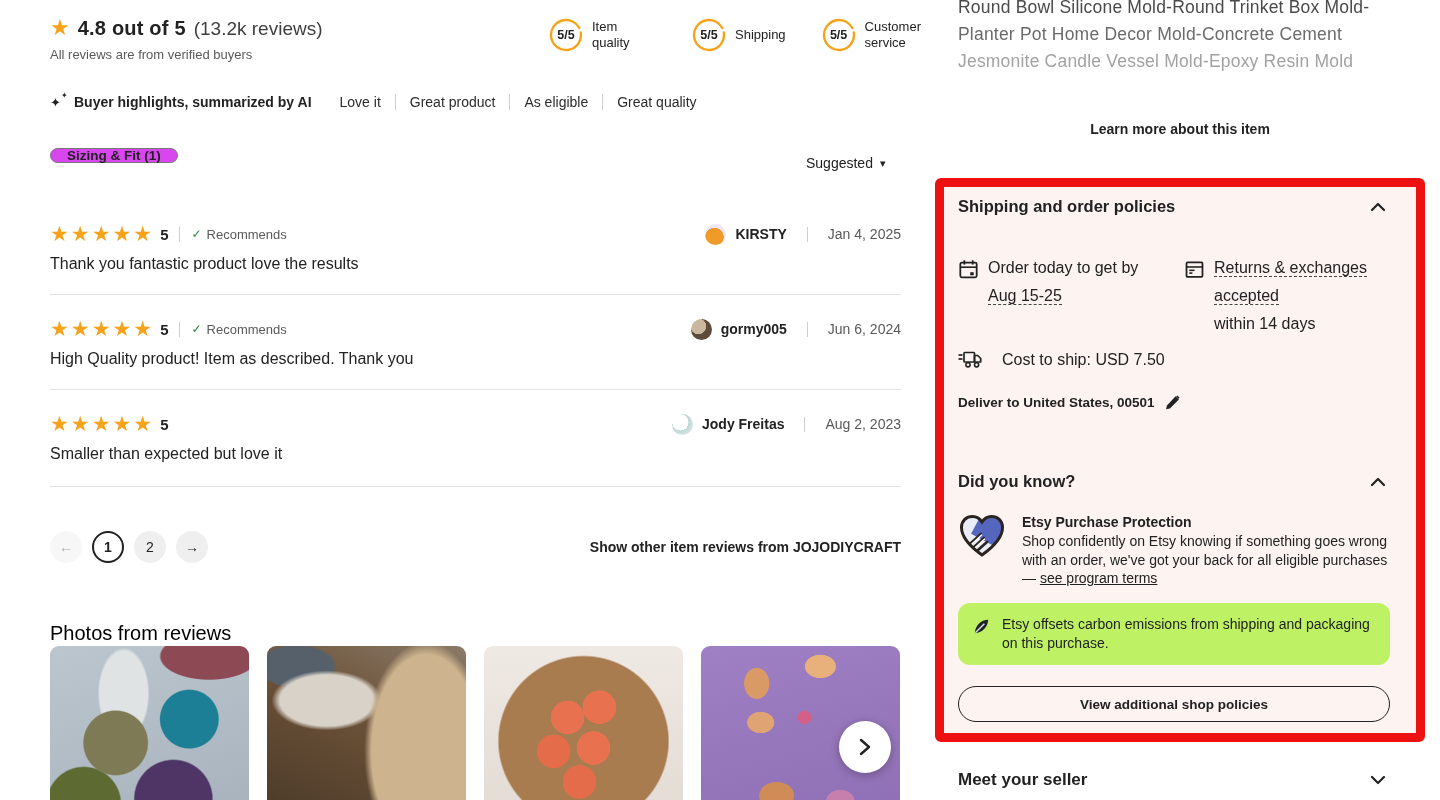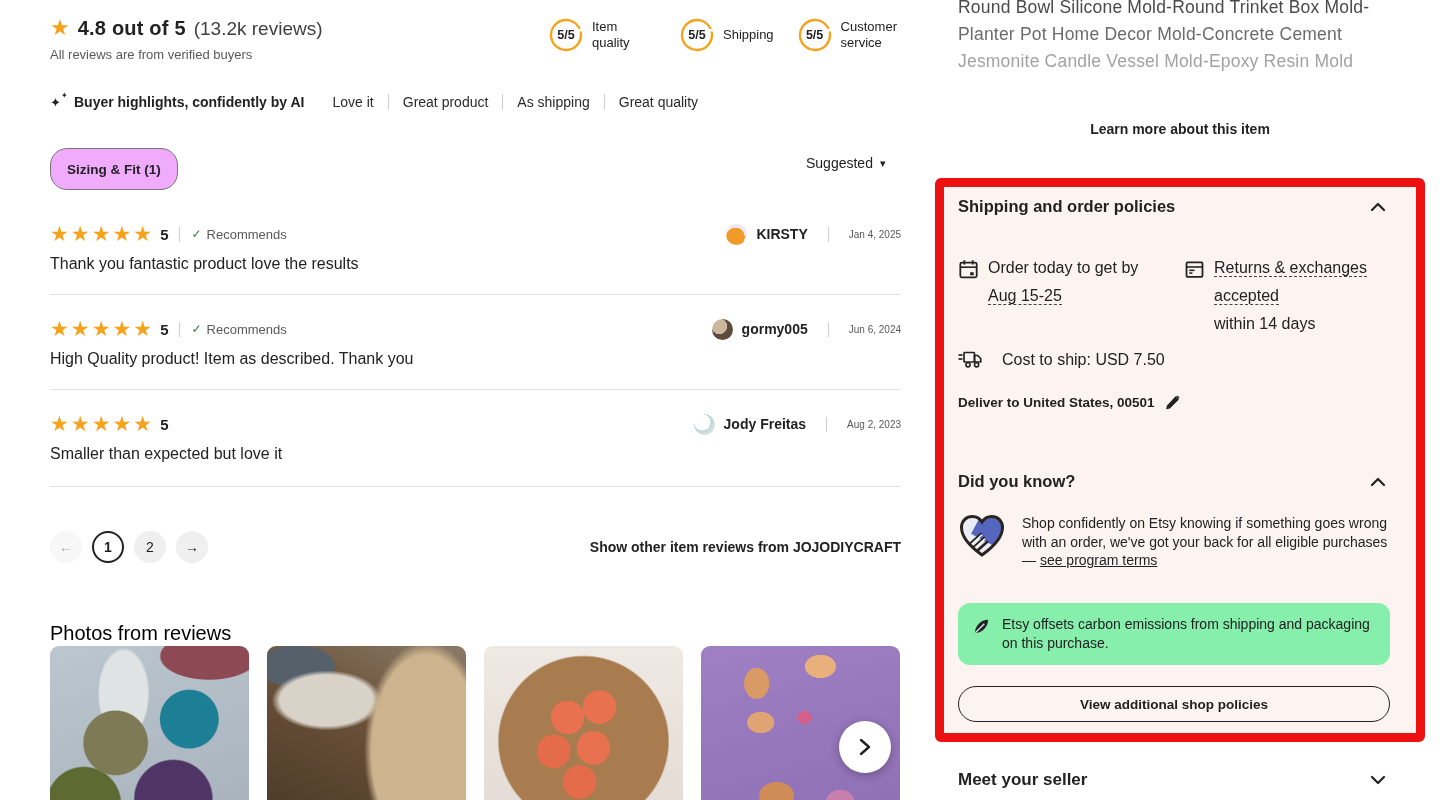--- a/index.html
+++ b/index.html
@@ -9,65 +9,65 @@
     background:#fff; font-family:"Liberation Sans", sans-serif; color:#222;
   }
   
   .rating-header { position:absolute; left:50px; top:16px; }
   .rating-line { display:flex; align-items:baseline; gap:8px; }
   .big-star { color:#f6a21a; font-size:22px; line-height:24px; }
   .rating-score { font-size:20px; font-weight:bold; letter-spacing:.2px; }
   .rating-count { font-size:19px; color:#3f3f3f; }
   .verified-note { font-size:13px; color:#595959; margin-top:7px; }
 
-  .badges { position:absolute; left:549px; top:18px; display:flex; gap:24px; }
+  .badges { position:absolute; left:549px; top:18px; display:flex; gap:36px; }
   .badge { display:flex; align-items:center; gap:9px; }
   .badge-ring { position:relative; width:34px; height:34px; }
   .badge-ring svg { position:absolute; left:0; top:0; }
   .badge-score { position:absolute; left:0; top:0; width:34px; height:34px;
     display:flex; align-items:center; justify-content:center;
     font-size:12.5px; font-weight:bold; }
   .badge-label { font-size:13px; line-height:16px; max-width:64px; }
 
   
   .highlights { position:absolute; left:50px; top:93px; display:flex; align-items:center; }
   .sparkle-wrap { position:relative; width:20px; height:18px; margin-right:4px; }
   .sparkle-big { position:absolute; left:0; top:2px; font-size:13px; }
   .sparkle-small { position:absolute; left:11px; top:-2px; font-size:8px; }
   .highlights-title { font-size:14px; font-weight:bold; margin-right:28px; }
   .tag { font-size:14px; color:#2b2b2b; }
   .vline { width:1px; height:16px; background:#cfcfcf; margin:0 14px; }
   .sep-thin { width:1px; height:15px; background:#cfcfcf; margin:0 11px; }
 
   
-  .filter-chip { position:absolute; left:50px; top:148px; height:42px;
+  .filter-chip { position:absolute; left:50px; top:148px; height:15px;
     border:1px solid #777; border-radius:17px; padding:0 16px;
     display:flex; align-items:center; font-size:13.5px; font-weight:bold;
-    background:#f0abfc; cursor:pointer; }
+    background:#d946ef; cursor:pointer; }
   .sort-control { position:absolute; left:806px; top:155px; display:flex;
     align-items:center; gap:7px; font-size:14px; cursor:pointer; }
   .sort-caret { font-size:11px; }
 
   
   .review-row { position:absolute; left:50px; width:851px; border-bottom:1px solid #e1e3df; }
   #review-0 { top:222px; height:73px; }
   #review-1 { top:317px; height:73px; }
   #review-2 { top:412px; height:75px; }
   .r-top { display:flex; align-items:center; }
   .stars { color:#f6a21a; font-size:21px; letter-spacing:2px; line-height:24px; }
   .r-score { font-size:15px; font-weight:bold; margin-left:6px; }
   .r-check { color:#2e8540; font-size:12px; margin-right:5px; }
   .r-recommends { font-size:13px; color:#595959; }
   .r-user-cluster { margin-left:auto; display:flex; align-items:center; gap:9px; }
   .avatar { width:21px; height:21px; border-radius:50%; }
   .avatar-1 { background: radial-gradient(circle at 45% 62%, #f09a28 52%, #efe6f7 54%); }
   .avatar-2 { background: radial-gradient(circle at 35% 35%, #cbb79e 40%, #5d4c3b 41%); }
   .avatar-3 { background: radial-gradient(circle at 40% 40%, #ffffff 45%, #bcd6d4 46%, #d7e3e2 71%); }
   .r-user { font-size:14px; font-weight:bold; }
-  .r-date { font-size:10px; color:#595959; }
+  .r-date { font-size:14px; color:#595959; }
   .r-text { margin-top:9px; font-size:16px; color:#222; }
 
   
   .pagination { position:absolute; left:50px; top:531px; display:flex; gap:10px; }
   .page-btn { width:32px; height:32px; border-radius:50%; display:flex;
     align-items:center; justify-content:center; font-size:14px; cursor:pointer; }
   .page-prev { background:#f7f7f7; color:#a8a8a8; }
   .page-current { background:#fff; border:2px solid #222; font-weight:bold; }
   .page-num { background:#efefef; color:#222; }
   .page-next { background:#efefef; color:#222; }
@@ -139,21 +139,21 @@
   .deliver-text { font-size:13.5px; font-weight:bold; }
   .edit-pencil { cursor:pointer; display:flex; }
 
   .protection { position:absolute; top:327px; left:14px; display:flex; gap:16px; }
   .protection-text { width:372px; }
   .protection-title { font-size:14px; font-weight:bold; margin-bottom:2px; }
   .protection-body { font-size:14px; line-height:18.5px; color:#222; }
   .program-link { text-decoration:underline; cursor:pointer; }
 
   .carbon-box { position:absolute; top:416px; left:14px; width:432px;
-    background:#86efac; border-radius:12px; padding:12px 14px; display:flex; gap:11px; }
+    background:#bef264; border-radius:12px; padding:12px 14px; display:flex; gap:11px; }
   .carbon-text { font-size:14px; line-height:19px; }
   .policies-btn { position:absolute; top:499px; left:14px; width:432px; height:36px;
     border:1.2px solid #222; border-radius:18px; background:transparent;
     display:flex; align-items:center; justify-content:center;
     font-size:13.5px; font-weight:bold; cursor:pointer; }
 
   .meet-seller { position:absolute; left:958px; top:770px; width:428px;
     display:flex; align-items:center; justify-content:space-between; cursor:pointer; }
   .meet-seller-title { font-size:17px; font-weight:bold; }
 </style>
@@ -199,26 +199,26 @@
       </span>
       <span class="badge-label">Customer service</span>
     </div>
   </div>
 
   <div class="highlights">
     <span class="sparkle-wrap">
       <span class="sparkle-big">✦</span>
       <span class="sparkle-small">✦</span>
     </span>
-    <span class="highlights-title">Buyer highlights, confidently by AI</span>
+    <span class="highlights-title">Buyer highlights, summarized by AI</span>
     <span class="tag">Love it</span>
     <span class="vline"></span>
     <span class="tag">Great product</span>
     <span class="vline"></span>
-    <span class="tag">As shipping</span>
+    <span class="tag">As eligible</span>
     <span class="vline"></span>
     <span class="tag">Great quality</span>
   </div>
 
   <div class="filter-chip">Sizing &amp; Fit (1)</div>
   <div class="sort-control">
     <span>Suggested</span>
     <span class="sort-caret">▾</span>
   </div>
 
@@ -394,20 +394,21 @@
               </g>
               <g stroke="#fff" stroke-width="1.4" stroke-linecap="round">
                 <line x1="13.8" y1="30" x2="23.6" y2="21"></line>
                   <line x1="16.8" y1="34" x2="26.6" y2="25"></line>
               </g>
             </g>
             <path d="M24 41 C10 31 3.5 22.5 3.5 13.5 C3.5 6.5 8.5 2.5 14.5 2.5 C19 2.5 22 4.8 24 8 C26 4.8 29 2.5 33.5 2.5 C39.5 2.5 44.5 6.5 44.5 13.5 C44.5 22.5 38 31 24 41 Z" fill="none" stroke="#2b2320" stroke-width="3"></path>
           </svg>
         </span>
         <span class="protection-text">
+          <div class="protection-title">Etsy Purchase Protection</div>
           <div class="protection-body">
             <span>Shop confidently on Etsy knowing if something goes wrong with an order, we've got your back for all eligible purchases — </span><span class="program-link">see program terms</span>
           </div>
         </span>
       </div>
 
       <div class="carbon-box">
         <span style="margin-top:2px; display:flex;">
           <svg width="19" height="19" viewBox="0 0 20 20">
               <path d="M3 17 C3 9.5 9.5 3 17 3 C17 10.5 10.5 17 3 17 Z" fill="#222"></path>

